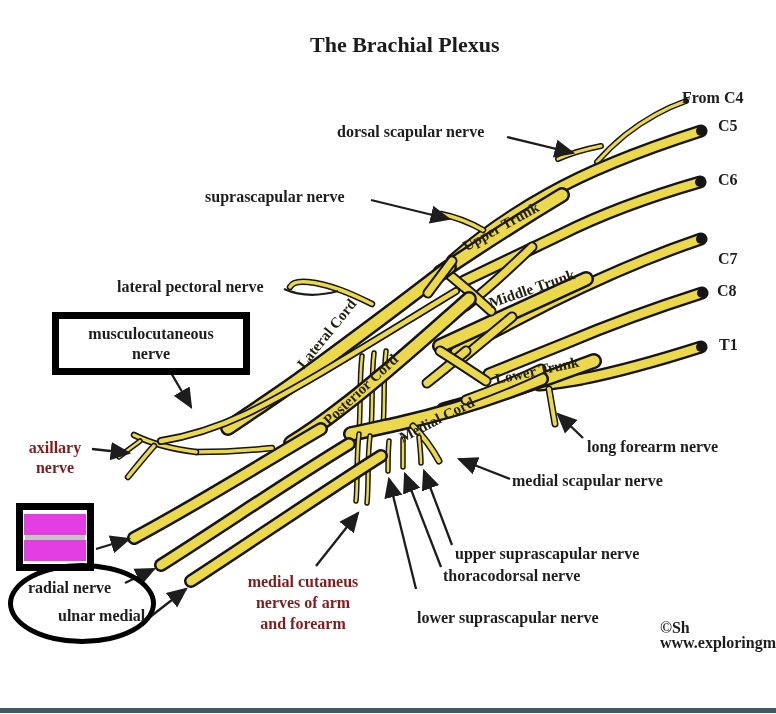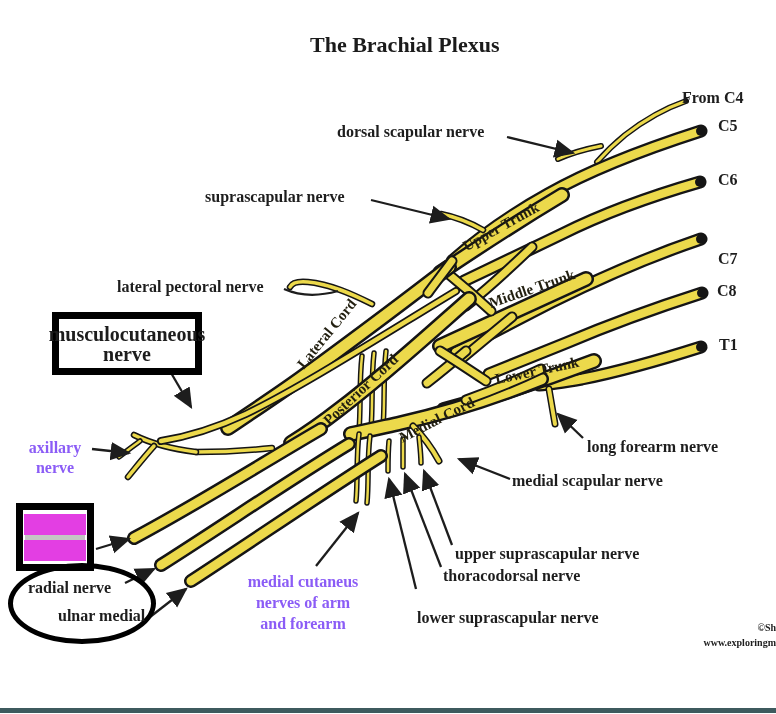--- a/index.html
+++ b/index.html
@@ -23,41 +23,41 @@
     white-space:nowrap;line-height:19px;
   }
   .title{
     position:absolute;left:310px;top:32px;font-weight:bold;font-size:22px;
     color:#1b1b1b;white-space:nowrap;
   }
   .rot{
     position:absolute;font-weight:bold;font-size:15px;color:#221f10;
     white-space:nowrap;transform-origin:center center;
   }
-  .blk{position:absolute;font-weight:bold;font-size:16px;color:#8b5cf6;text-align:center;}
+  .blk{position:absolute;font-weight:bold;font-size:16px;color:#7f1d1d;text-align:center;}
   .musbox{
-    position:absolute;left:52px;top:312px;width:150px;height:63px;
+    position:absolute;left:52px;top:312px;width:198px;height:63px;
     border:7px solid #000;box-sizing:border-box;background:#fff;
     display:flex;flex-direction:column;justify-content:center;align-items:center;
-    font-weight:bold;font-size:20px;line-height:20px;color:#1d1d1d;text-align:center;
+    font-weight:bold;font-size:16px;line-height:20px;color:#1d1d1d;text-align:center;
   }
   .magbox{
     position:absolute;left:16px;top:503px;width:78px;height:68px;
     border:7px solid #000;box-sizing:border-box;background:#fff;
     display:flex;flex-direction:column;justify-content:center;padding:2px 1px;
   }
   .magbar{height:21px;background:var(--magenta);}
   .maggap{height:5px;background:#c4c4c4;margin:0 1px;}
   .oval{
     position:absolute;left:8px;top:563px;width:148px;height:81px;
     border:5px solid #000;border-radius:50%;box-sizing:border-box;background:transparent;
   }
   .credit{
-    position:absolute;right:0px;top:620px;text-align:right;
-    font-weight:bold;font-size:10px;line-height:15px;color:#1d1d1d;white-space:nowrap;
+    position:absolute;right:0px;top:620px;text-align:left;
+    font-weight:bold;font-size:16px;line-height:15px;color:#1d1d1d;white-space:nowrap;
   }
   .footerbar{
     position:absolute;left:0;bottom:1px;width:776px;height:5px;background:var(--teal);
   }
 </style>
 </head>
 <body>
 
 <div class="stage">
 

